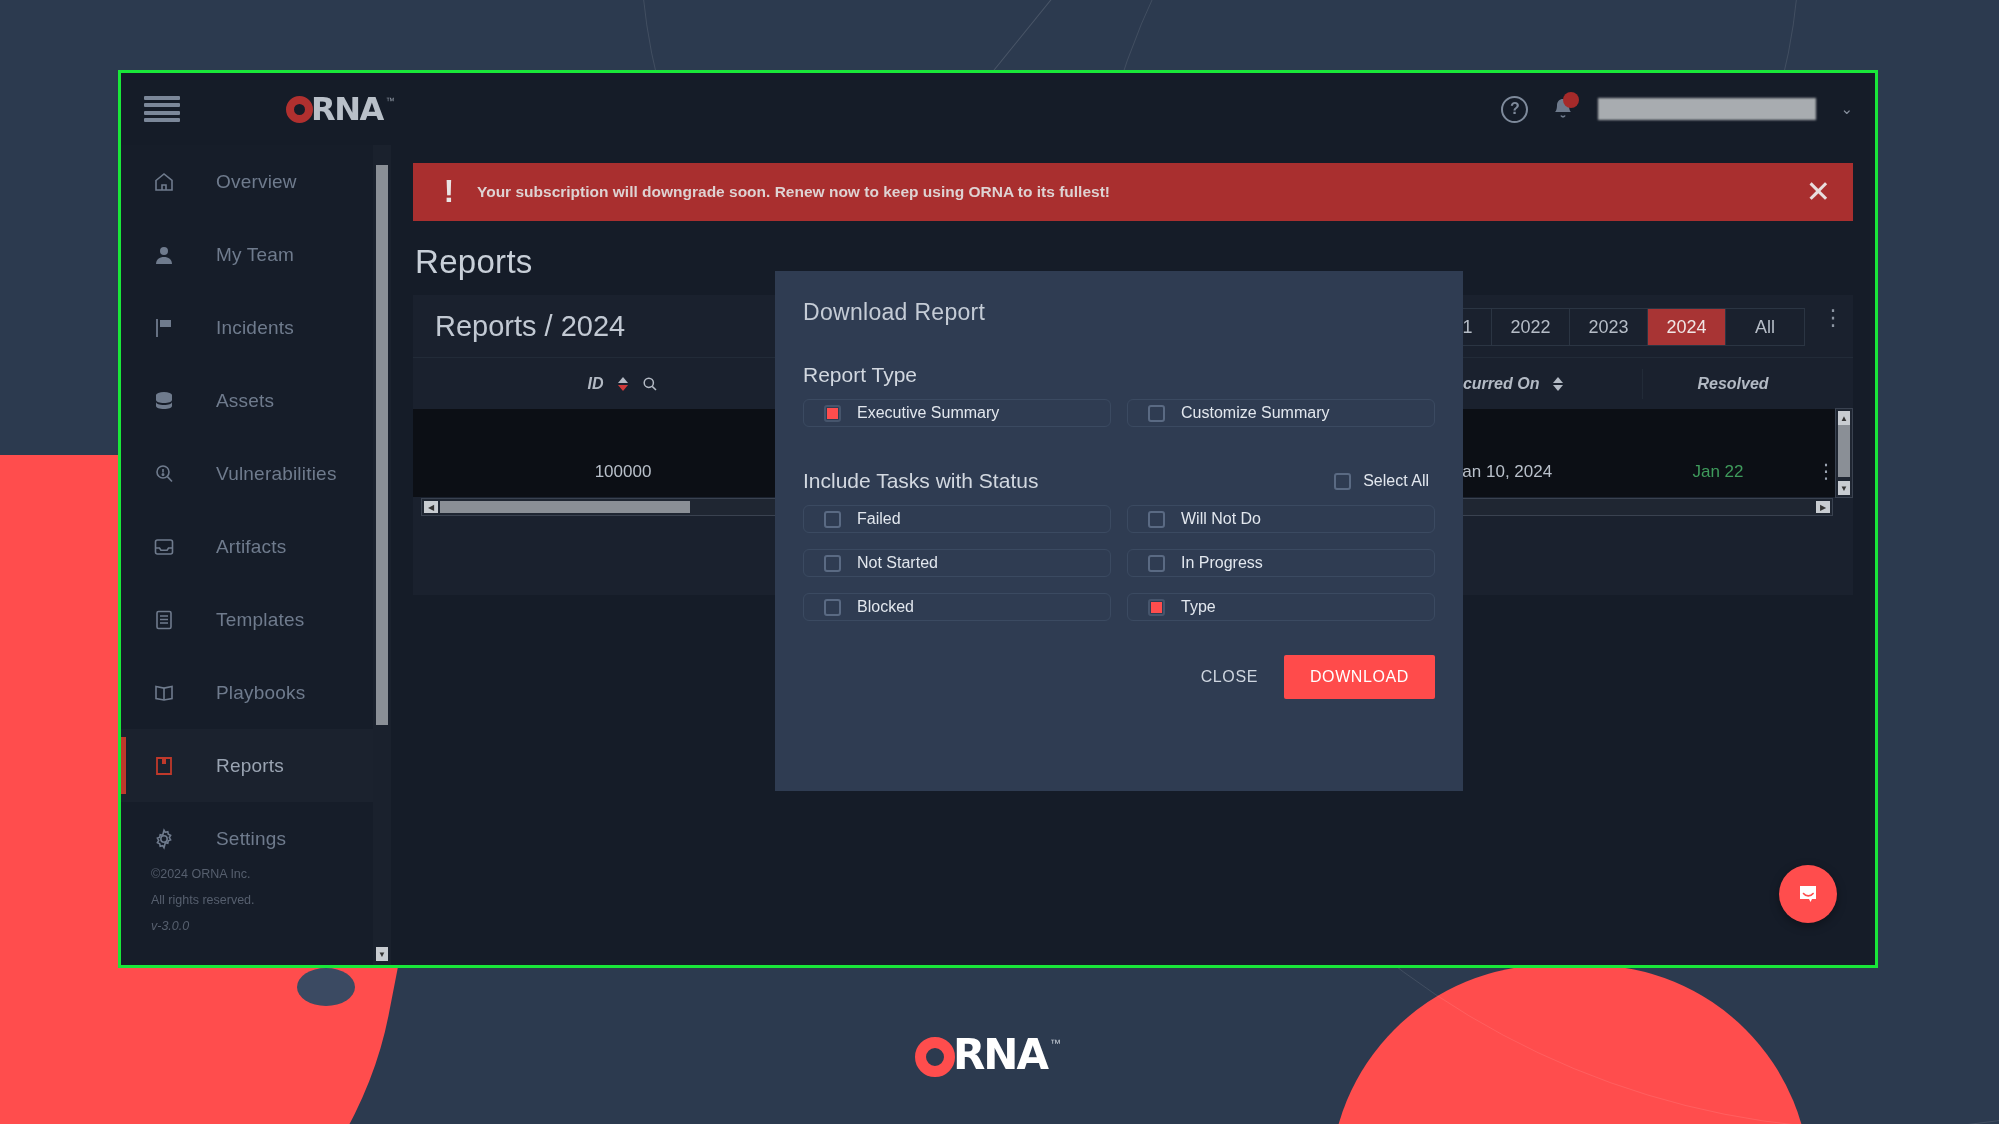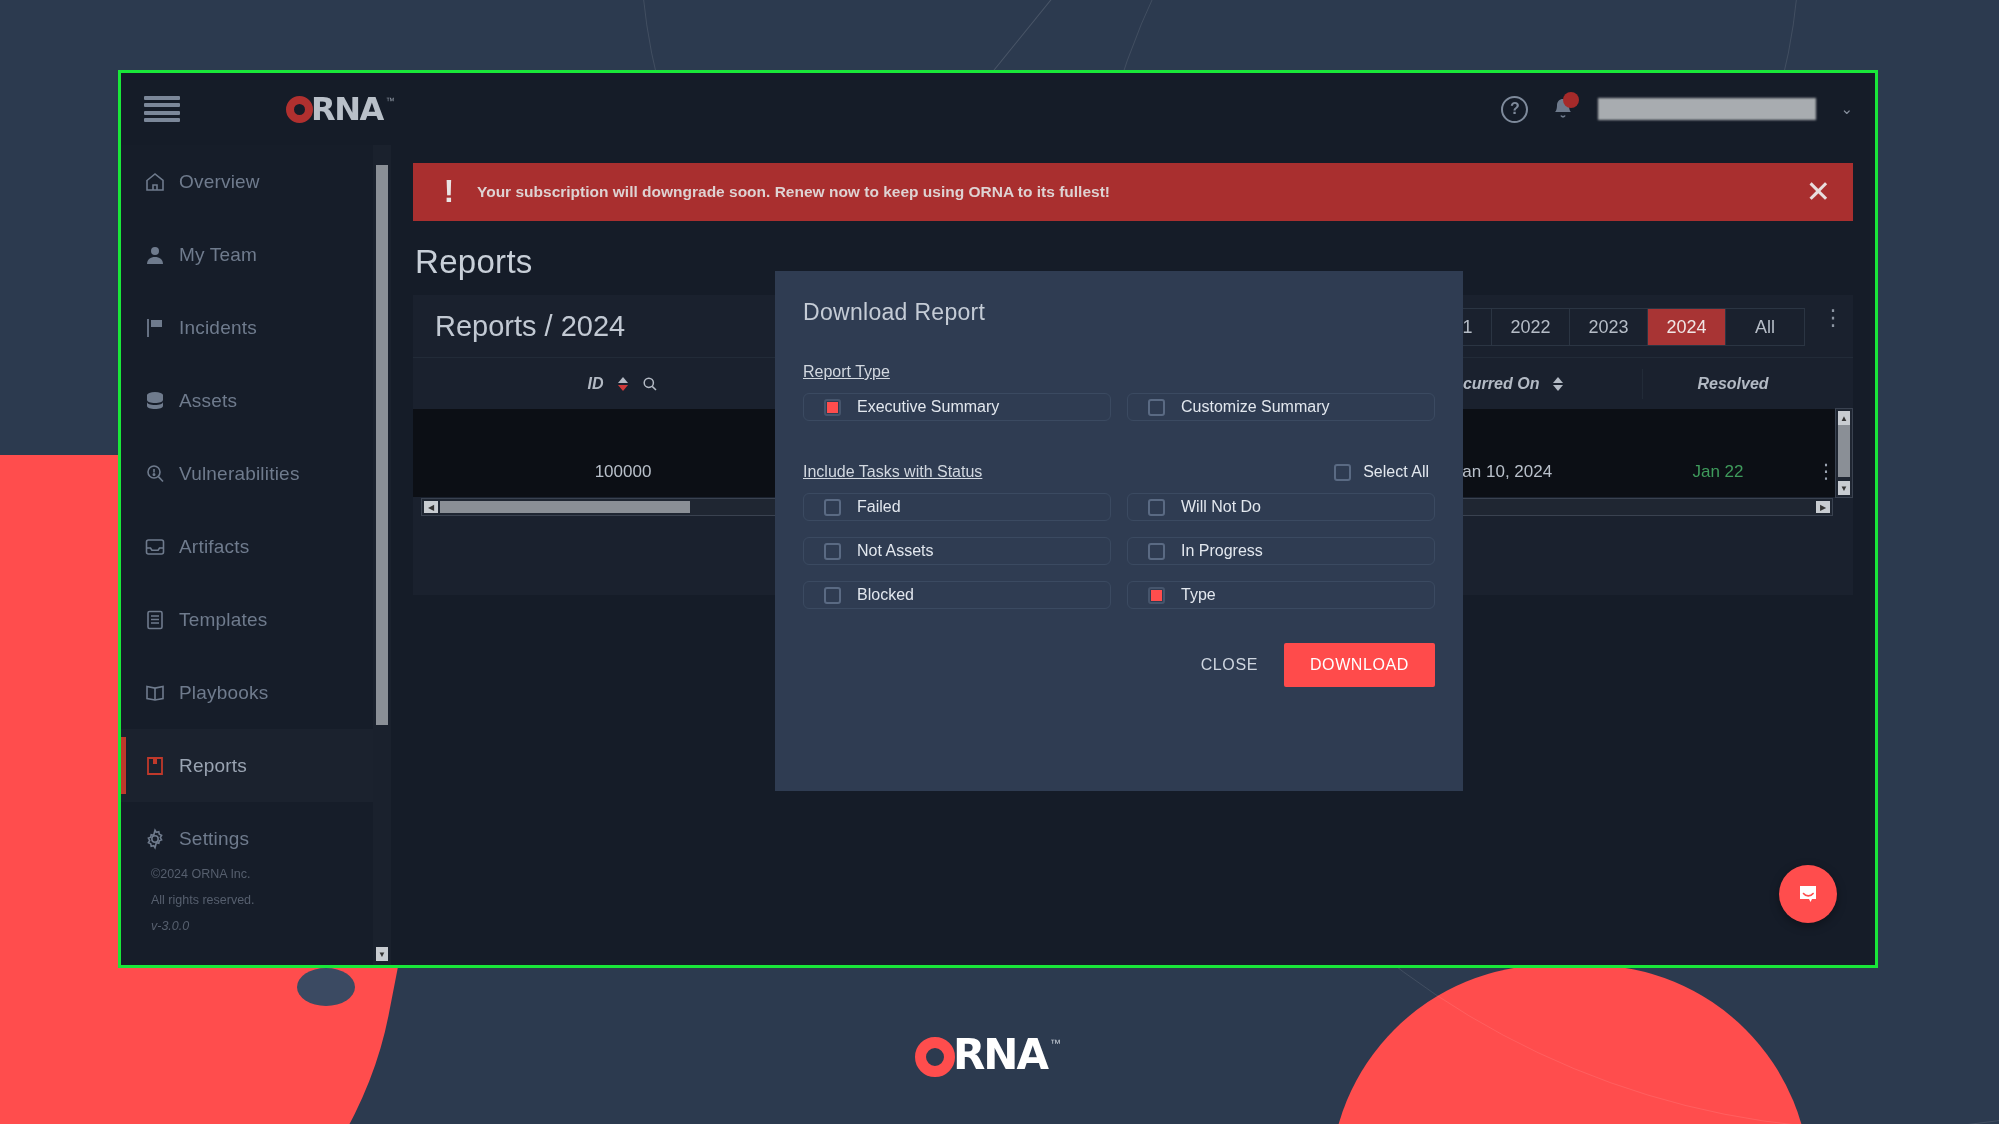--- a/index.html
+++ b/index.html
@@ -133,21 +133,21 @@
   
   #app-body { display: flex; height: 820px; }
 
   
   #sidebar {
     width: 270px; background: #161d29; position: relative;
     flex-shrink: 0;
   }
   .nav-item {
     height: 73px; display: flex; align-items: center;
-    padding-left: 21px; gap: 11px; cursor: pointer;
+    padding-left: 30px; gap: 39px; cursor: pointer;
     position: relative; color: #6f7b8d;
   }
   .nav-item.active { background: #1b222e; color: #9aa4b2; }
   .nav-item.active::before {
     content:""; position:absolute; left:0; top:8px;
     width: 5px; height: 57px; background: #c0392b;
   }
   .nav-label { font-size: 19px; letter-spacing: .2px; }
   .nav-icon { width: 26px; height: 26px; display:flex; align-items:center; justify-content:center; }
   .nav-icon svg { display:block; }
@@ -288,21 +288,21 @@
   
   #modal-backdrop { position:absolute; inset:0; background: transparent; }
   #modal {
     position: absolute;
     left: 654px; top: 198px;
     width: 688px; height: 520px;
     background: #2f3c52;
     padding: 28px 28px 20px 28px;
   }
   #modal-title { color: #c5ccd6; font-size: 23px; font-weight: 300; letter-spacing: .3px; }
-  .section-label { color: #d2d8e0; font-size: 16px; margin-top: 37px; text-decoration: underline; }
+  .section-label { color: #d2d8e0; font-size: 21px; margin-top: 37px; }
   .opt-grid { display: grid; grid-template-columns: 1fr 1fr; gap: 16px; margin-top: 12px; }
   .opt {
     height: 28px; border: 1px solid #3b4a61; border-radius: 6px;
     display: flex; align-items: center; padding-left: 20px; gap: 16px;
     color: #e2e7ee; font-size: 16px; cursor: pointer;
   }
   .cb {
     width: 17px; height: 17px; border: 2px solid #5a6a83; border-radius: 3px;
     flex-shrink: 0; display:flex; align-items:center; justify-content:center;
   }
@@ -628,21 +628,21 @@
         <div class="opt">
           <span class="cb"></span>
           <span>Failed</span>
         </div>
         <div class="opt">
           <span class="cb"></span>
           <span>Will Not Do</span>
         </div>
         <div class="opt">
           <span class="cb"></span>
-          <span>Not Assets</span>
+          <span>Not Started</span>
         </div>
         <div class="opt">
           <span class="cb"></span>
           <span>In Progress</span>
         </div>
         <div class="opt">
           <span class="cb"></span>
           <span>Blocked</span>
         </div>
         <div class="opt">

